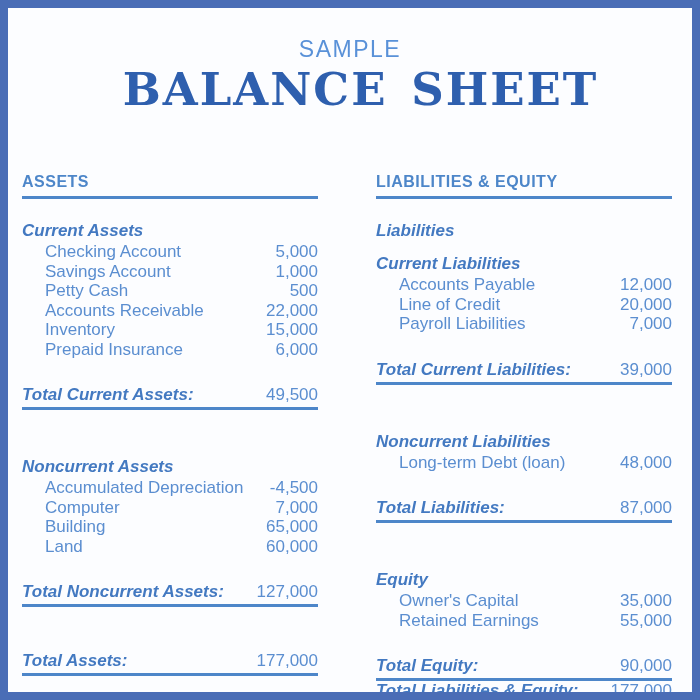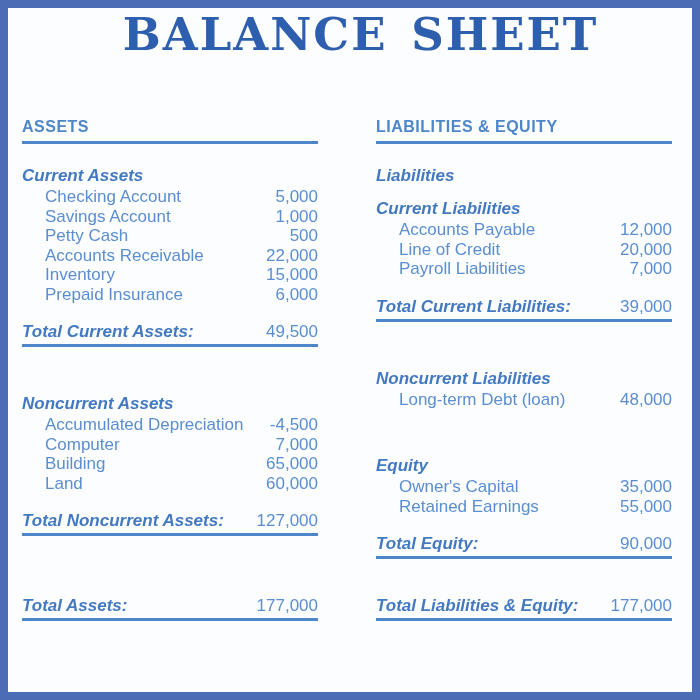--- a/index.html
+++ b/index.html
@@ -75,39 +75,40 @@
     align-items: baseline;
     font-size: 17px;
     line-height: 19.5px;
     color: var(--c-text, #5b8ed0);
   }
   .rows .row { padding-left: 23px; }
   .total-row {
     display: flex;
     justify-content: space-between;
     align-items: baseline;
-    margin-top: 18px;
+    margin-top: 26px;
     padding-bottom: 2px;
     border-bottom: 3px solid var(--c-rule, #4d86c9);
     font-size: 17px;
     line-height: 20px;
   }
   .total-row .lbl {
     font-weight: 700;
     font-style: italic;
     color: var(--c-bold, #4379c1);
   }
   .total-row .val { color: var(--c-text, #5b8ed0); }
   .grand { margin-top: auto; }
 </style>
 </head>
 <body>
 
 <div class="page">
 
+  <div class="eyebrow">SAMPLE</div>
   <div class="title">BALANCE SHEET</div>
 
   <div class="columns">
 
     <section class="col">
       <h2>ASSETS</h2>
 
       <div class="section-label first">Current Assets</div>
       <div class="rows">
         <div class="row">
@@ -195,20 +196,24 @@
         <span class="val">39,000</span>
       </div>
 
       <div class="section-label">Noncurrent Liabilities</div>
       <div class="rows">
         <div class="row">
           <span class="lbl">Long-term Debt (loan)</span>
           <span class="val">48,000</span>
         </div>
       </div>
+      <div class="total-row">
+        <span class="lbl">Total Liabilities:</span>
+        <span class="val">87,000</span>
+      </div>
 
       <div class="section-label">Equity</div>
       <div class="rows">
         <div class="row">
           <span class="lbl">Owner's Capital</span>
           <span class="val">35,000</span>
         </div>
         <div class="row">
           <span class="lbl">Retained Earnings</span>
           <span class="val">55,000</span>

